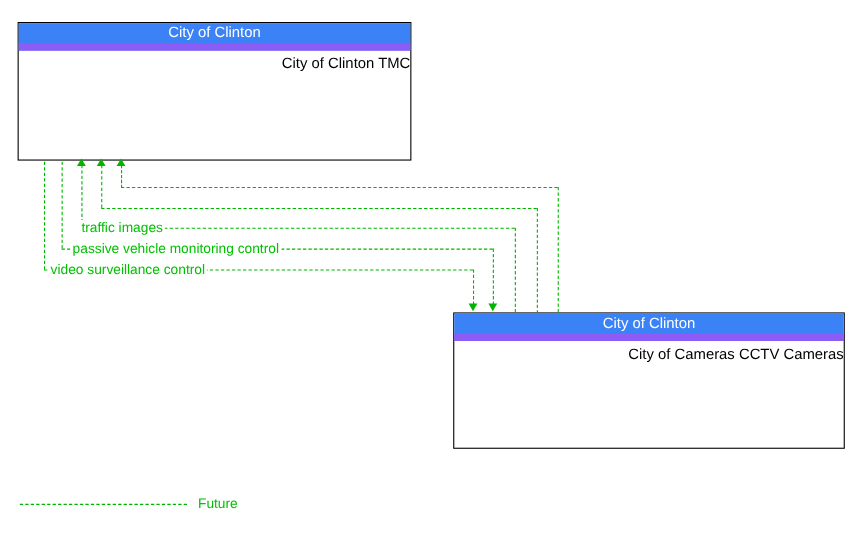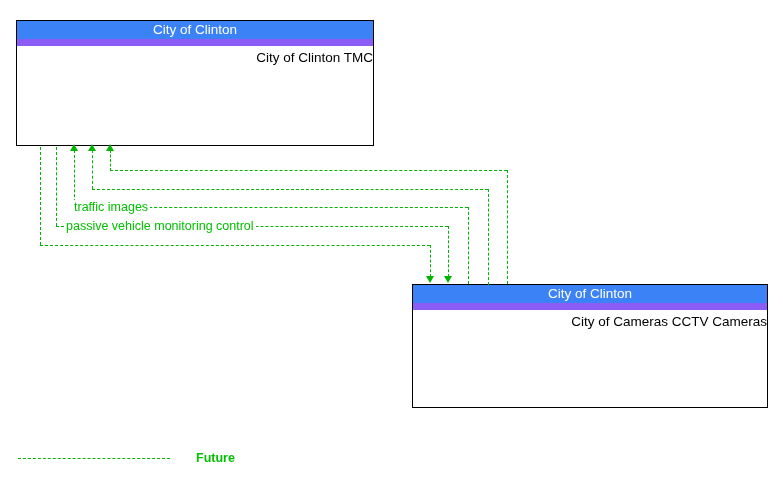--- a/index.html
+++ b/index.html
@@ -135,17 +135,18 @@
   <div class="vline" style="left:56px; top:147px; height:79px;"></div>
   <div class="hline" style="left:56px; top:226px; width:392px;"></div>
   <div class="vline" style="left:448px; top:226px; height:51px;"></div>
   <div class="arrow-down" style="left:443.5px; top:276px;"></div>
   <div class="flow-label" style="left:64px; top:219px;">passive vehicle monitoring control</div>
 
   <div class="vline" style="left:40px; top:147px; height:98px;"></div>
   <div class="hline" style="left:40px; top:245px; width:390px;"></div>
   <div class="vline" style="left:430px; top:245px; height:32px;"></div>
   <div class="arrow-down" style="left:425.5px; top:276px;"></div>
+  <div class="flow-label" style="left:44px; top:238px;">video surveillance control</div>
 
   <div class="legend-line" style="left:18px; top:458px; width:152px;"></div>
-  <div class="legend-label" style="left:196px; top:451px;font-weight:bold;">Future</div>
+  <div class="legend-label" style="left:180px; top:451px;">Future</div>
 
 </div>
 
 </body></html>

